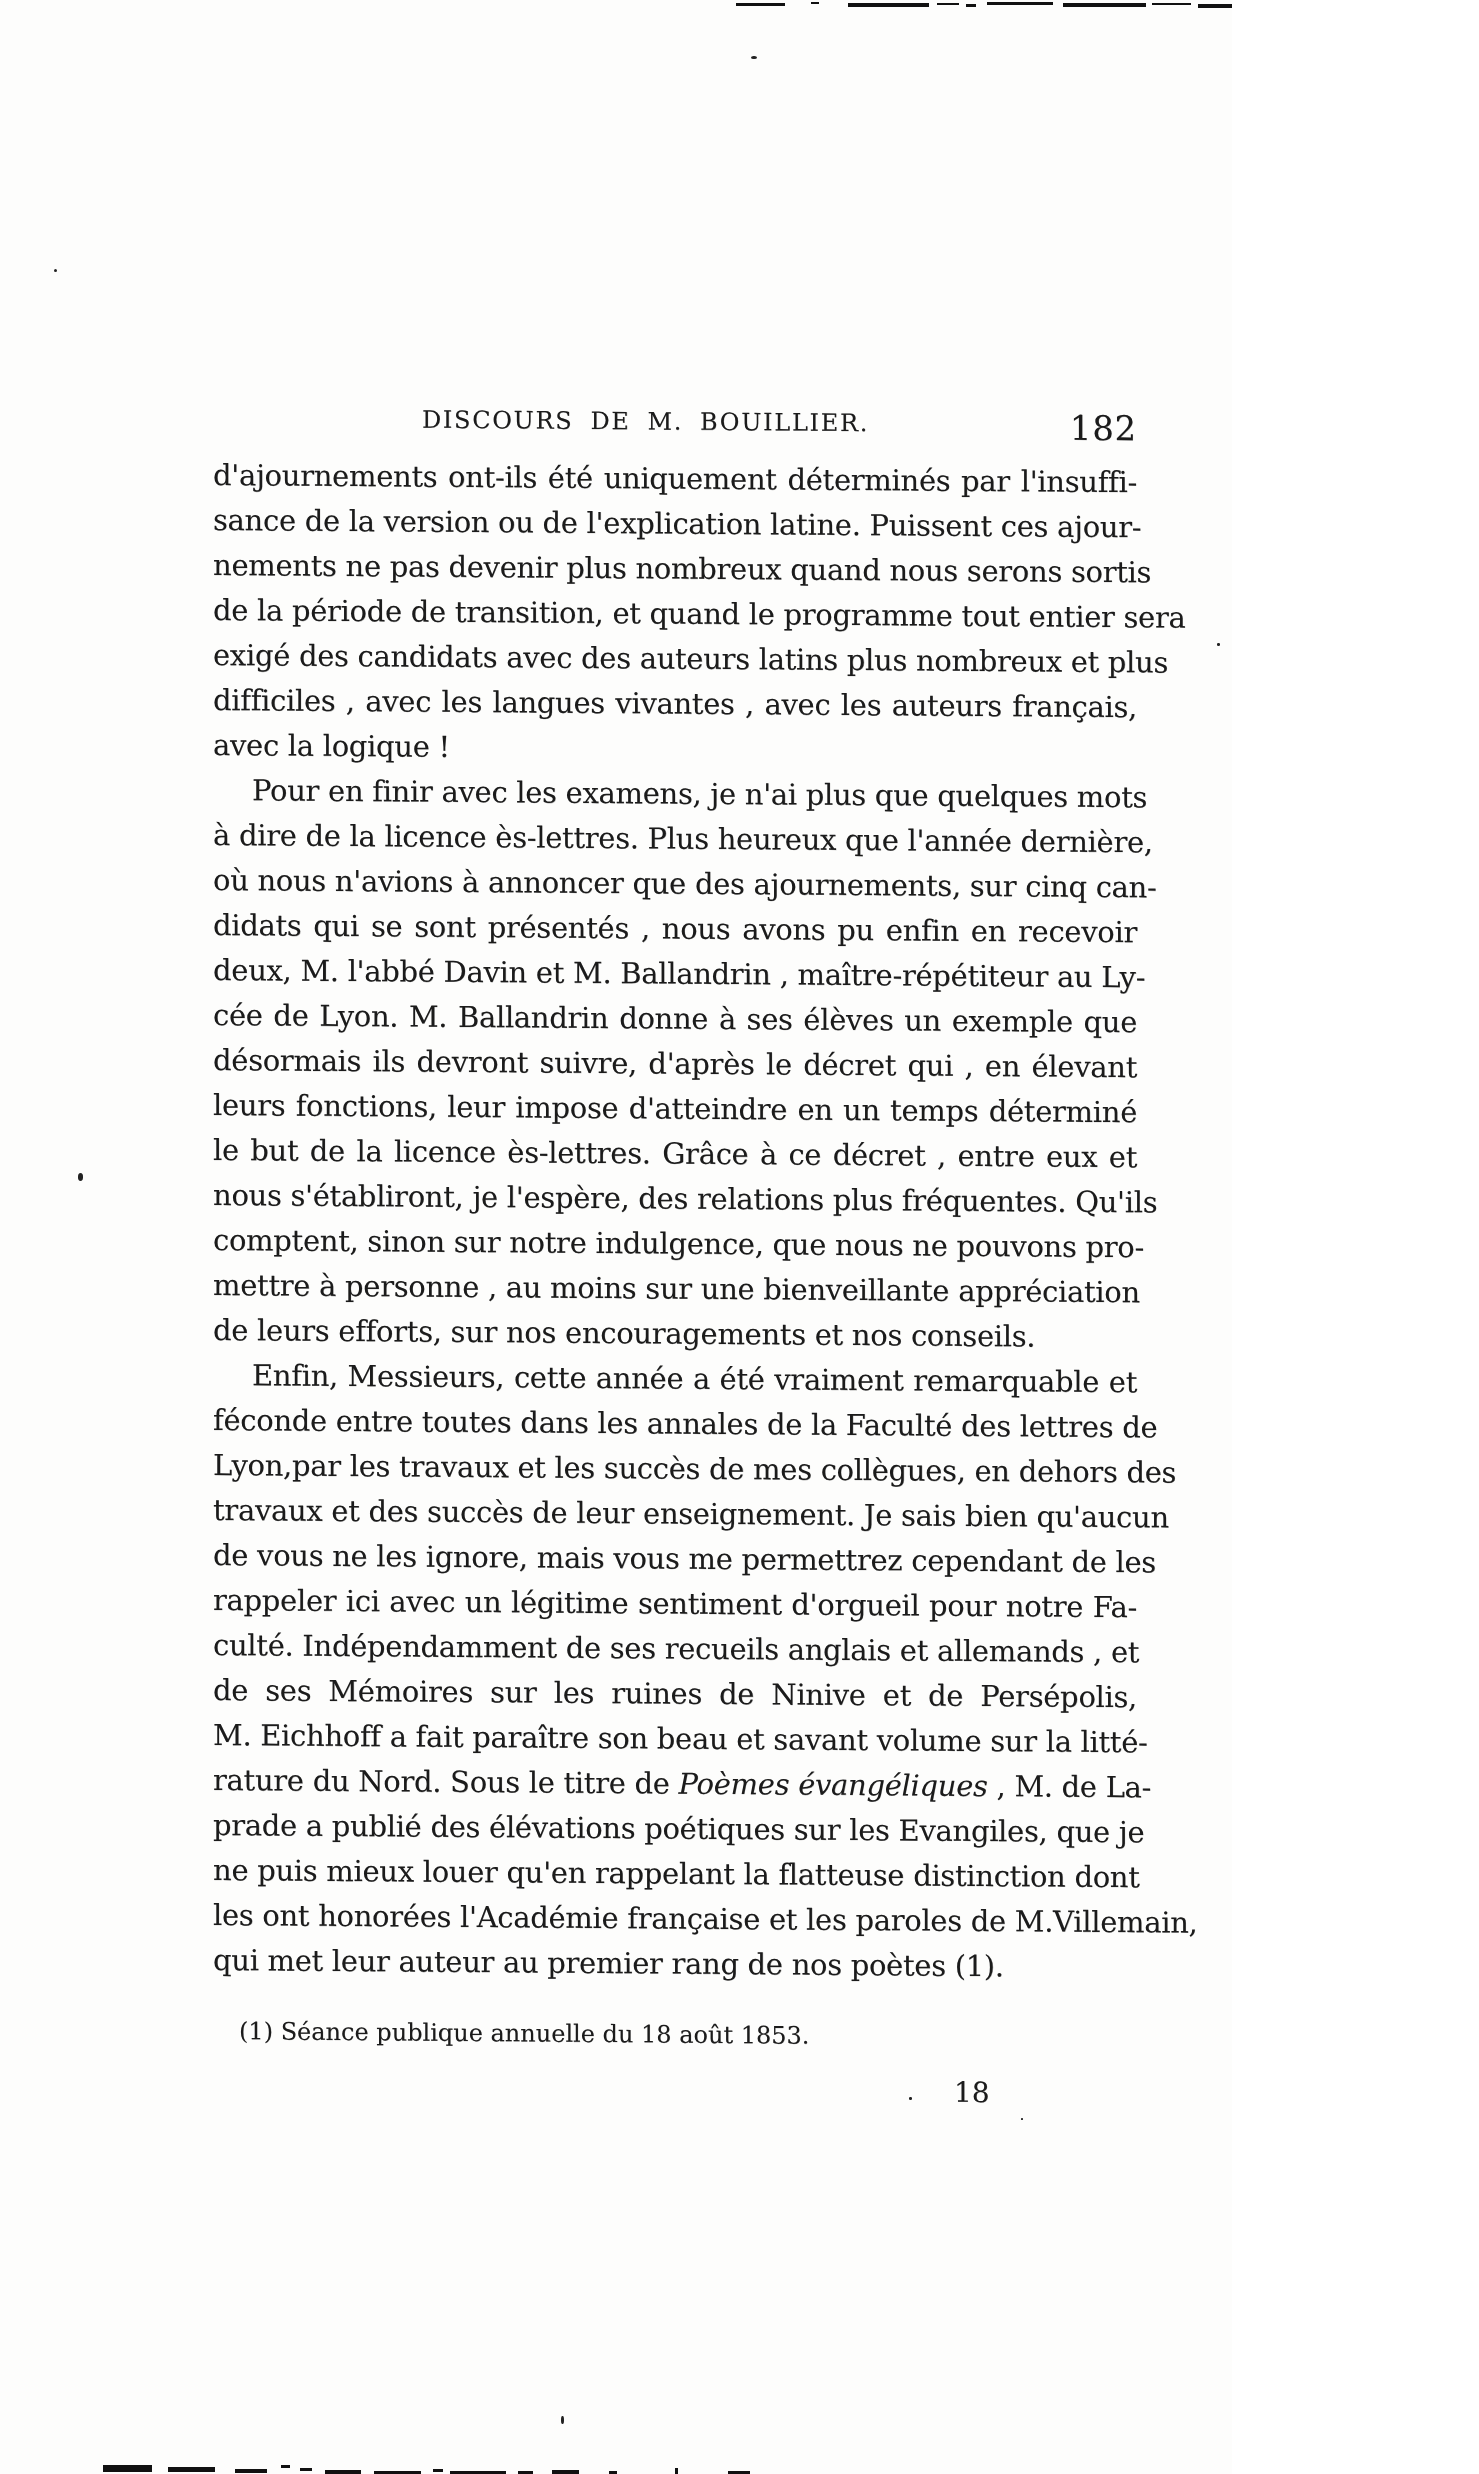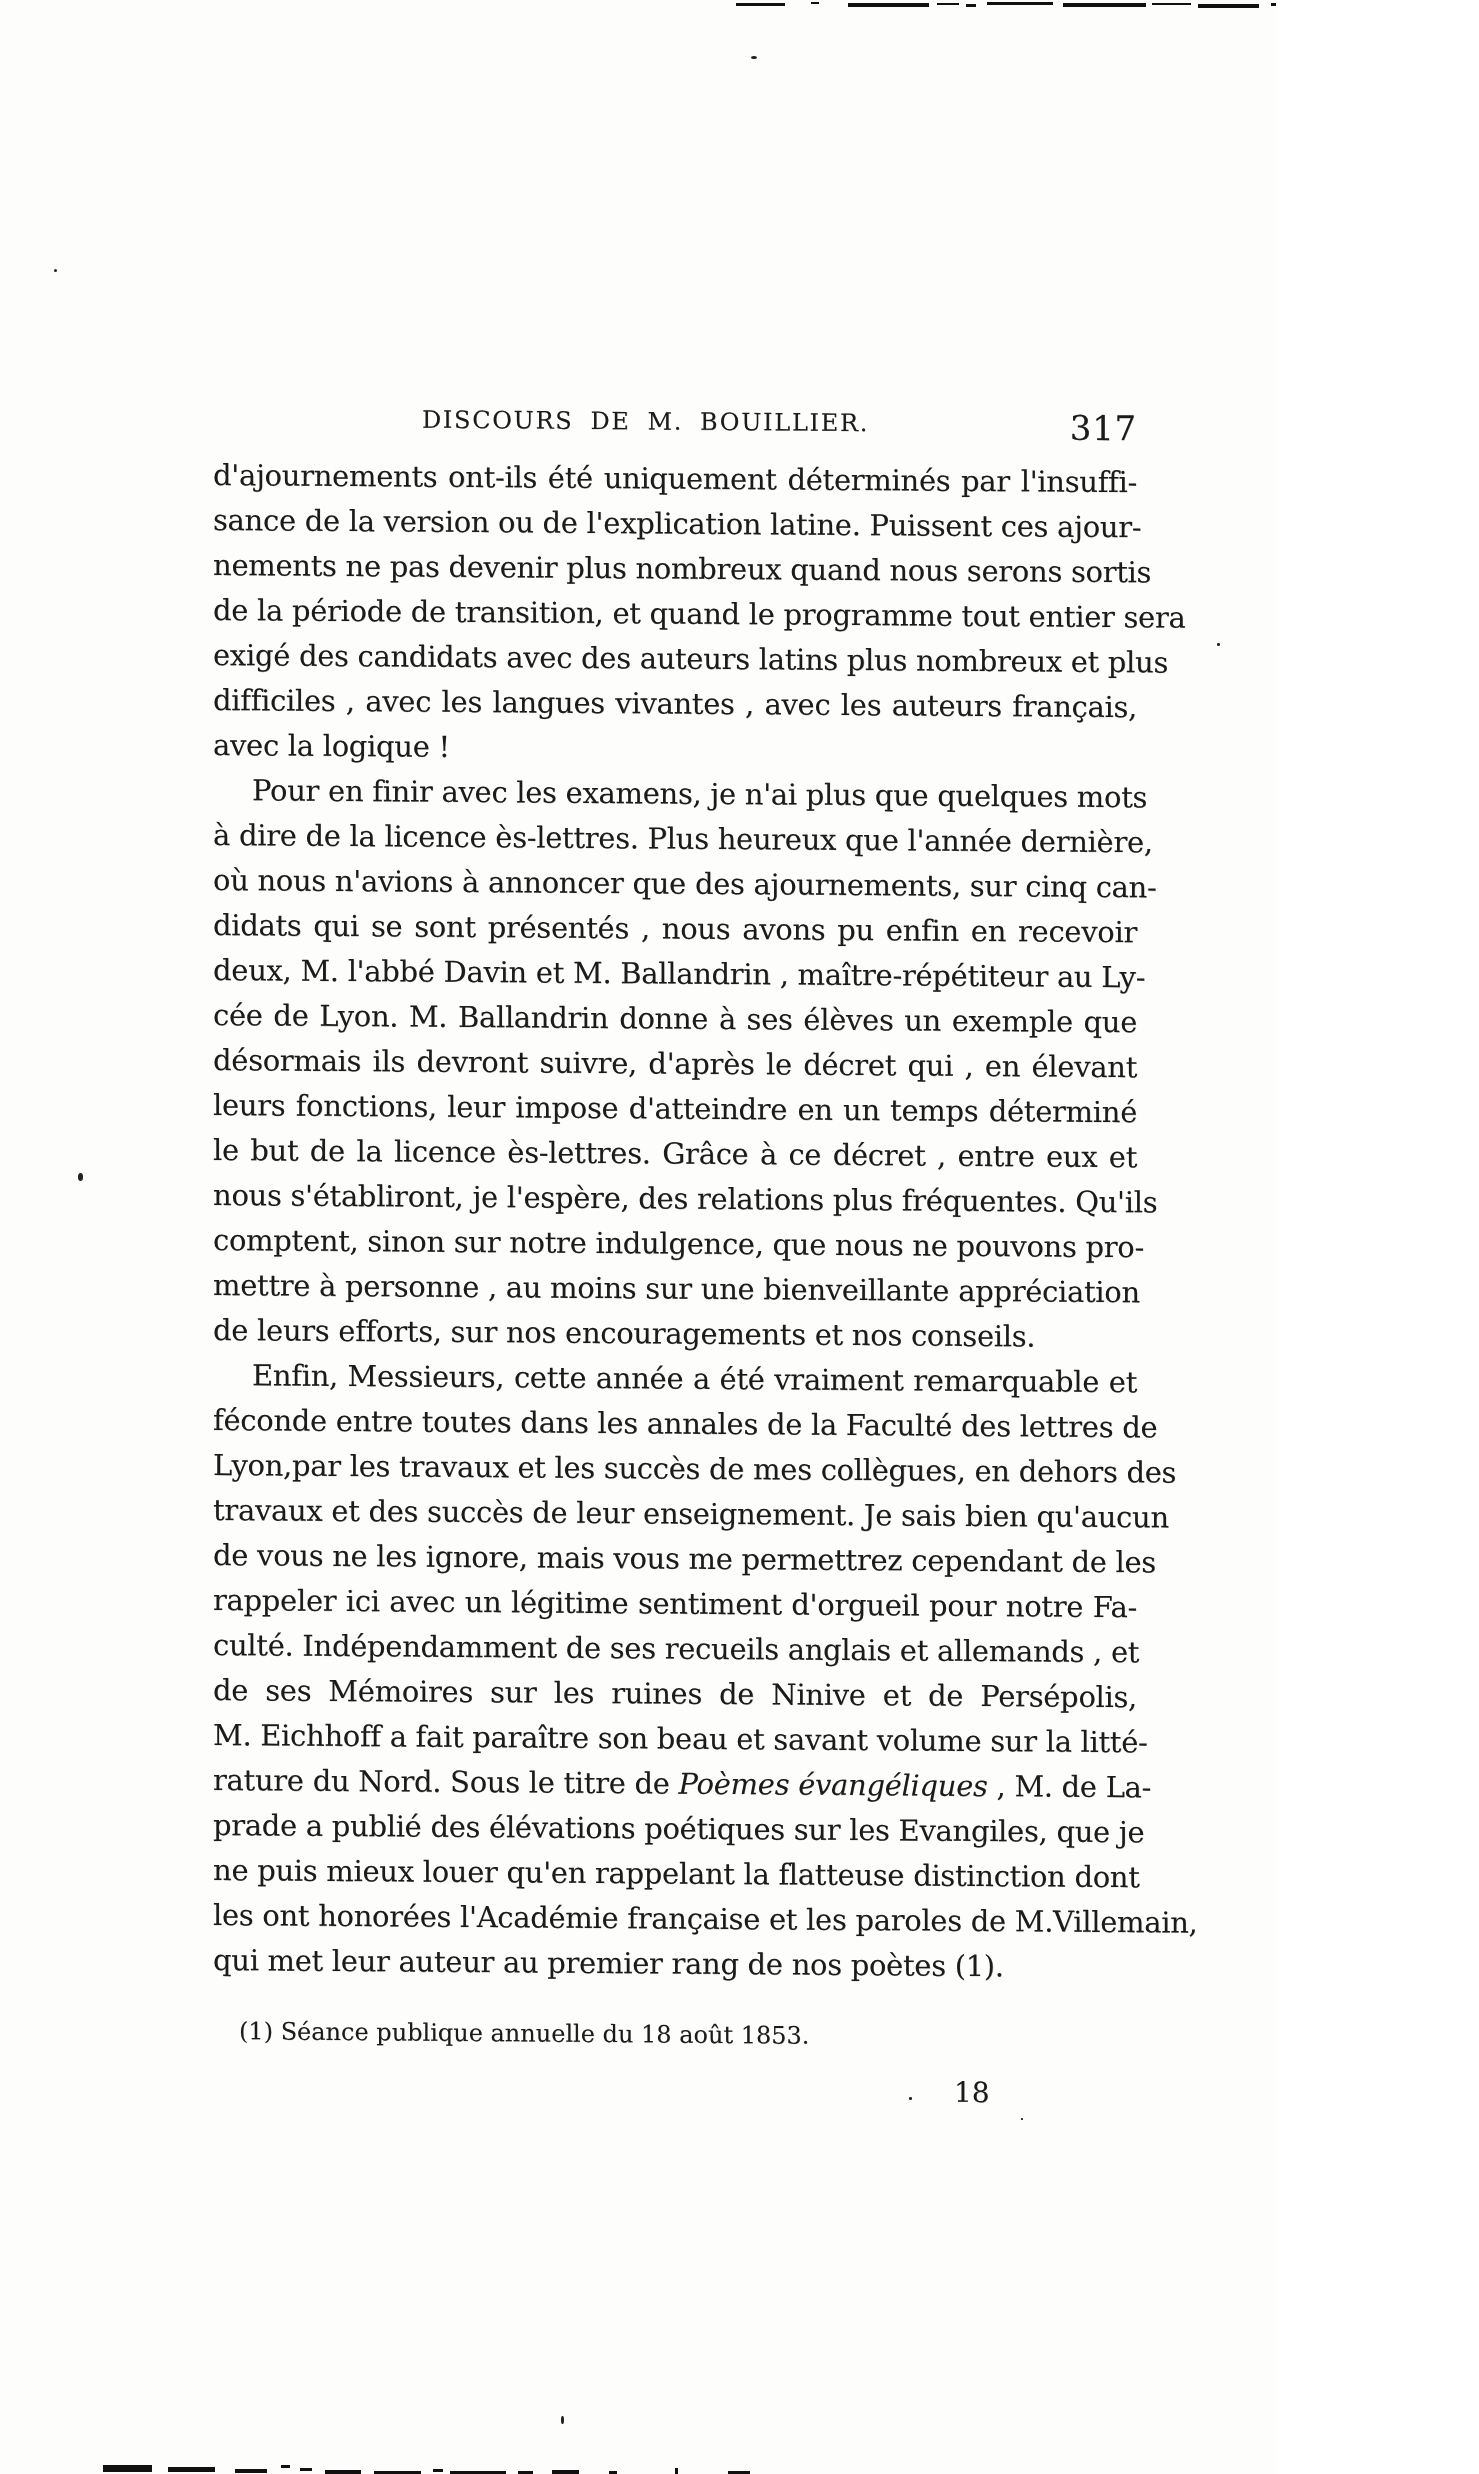--- a/index.html
+++ b/index.html
@@ -3,21 +3,20 @@
 <meta charset="utf-8">
 <style>
   html,body{margin:0;padding:0;background:#ffffff;}
   .page{
     position:relative;
     width:1232px;height:2475px;
     background:#fdfdfc;
     overflow:hidden;
     font-family:"DejaVu Serif", serif;
     color:#1b1b1b;
-    padding-left:44px;
   }
   
   .content{
     position:absolute;left:213px;top:404px;width:924px;height:1777px;
     transform:skewY(0.45deg);
     transform-origin:0 0;
   }
   .running-head{position:absolute;left:0;top:0;width:100%;height:37px;}
   .head-title{
     display:block;text-align:center;
@@ -74,21 +73,21 @@
       <div class="artifact" style="left: 1296px; top: 1.7px; width: 12px; height: 2.5px;"></div>
       <div class="artifact" style="left: 1333px; top: 5.1px; width: 24px; height: 2.5px;"></div>
       <div class="artifact" style="left: 1377px; top: 2.5px; width: 10.2px; height: 2.5px;"></div>
       <div class="artifact" style="left: 1401px; top: 3.4px; width: 36px; height: 3.4px;"></div>
       <div class="artifact" style="left: 1457px; top: 2.5px; width: 20.3px; height: 2.5px;"></div>
     </div>
 
   <div class="content">
     <div class="running-head">
       <span class="head-title">DISCOURS DE M. BOUILLIER.</span>
-      <span class="head-page">317</span>
+      <span class="head-page">182</span>
     </div>
 
     <div class="body-text" id="body-text">
         <div class="line">d'ajournements ont-ils été uniquement déterminés par l'insuffi-</div>
         <div class="line">sance de la version ou de l'explication latine. Puissent ces ajour-</div>
         <div class="line">nements ne pas devenir plus nombreux quand nous serons sortis</div>
         <div class="line">de la période de transition, et quand le programme tout entier sera</div>
         <div class="line">exigé des candidats avec des auteurs latins plus nombreux et plus</div>
         <div class="line">difficiles , avec les langues vivantes , avec les auteurs français,</div>
         <div class="line last">avec la logique !</div>

